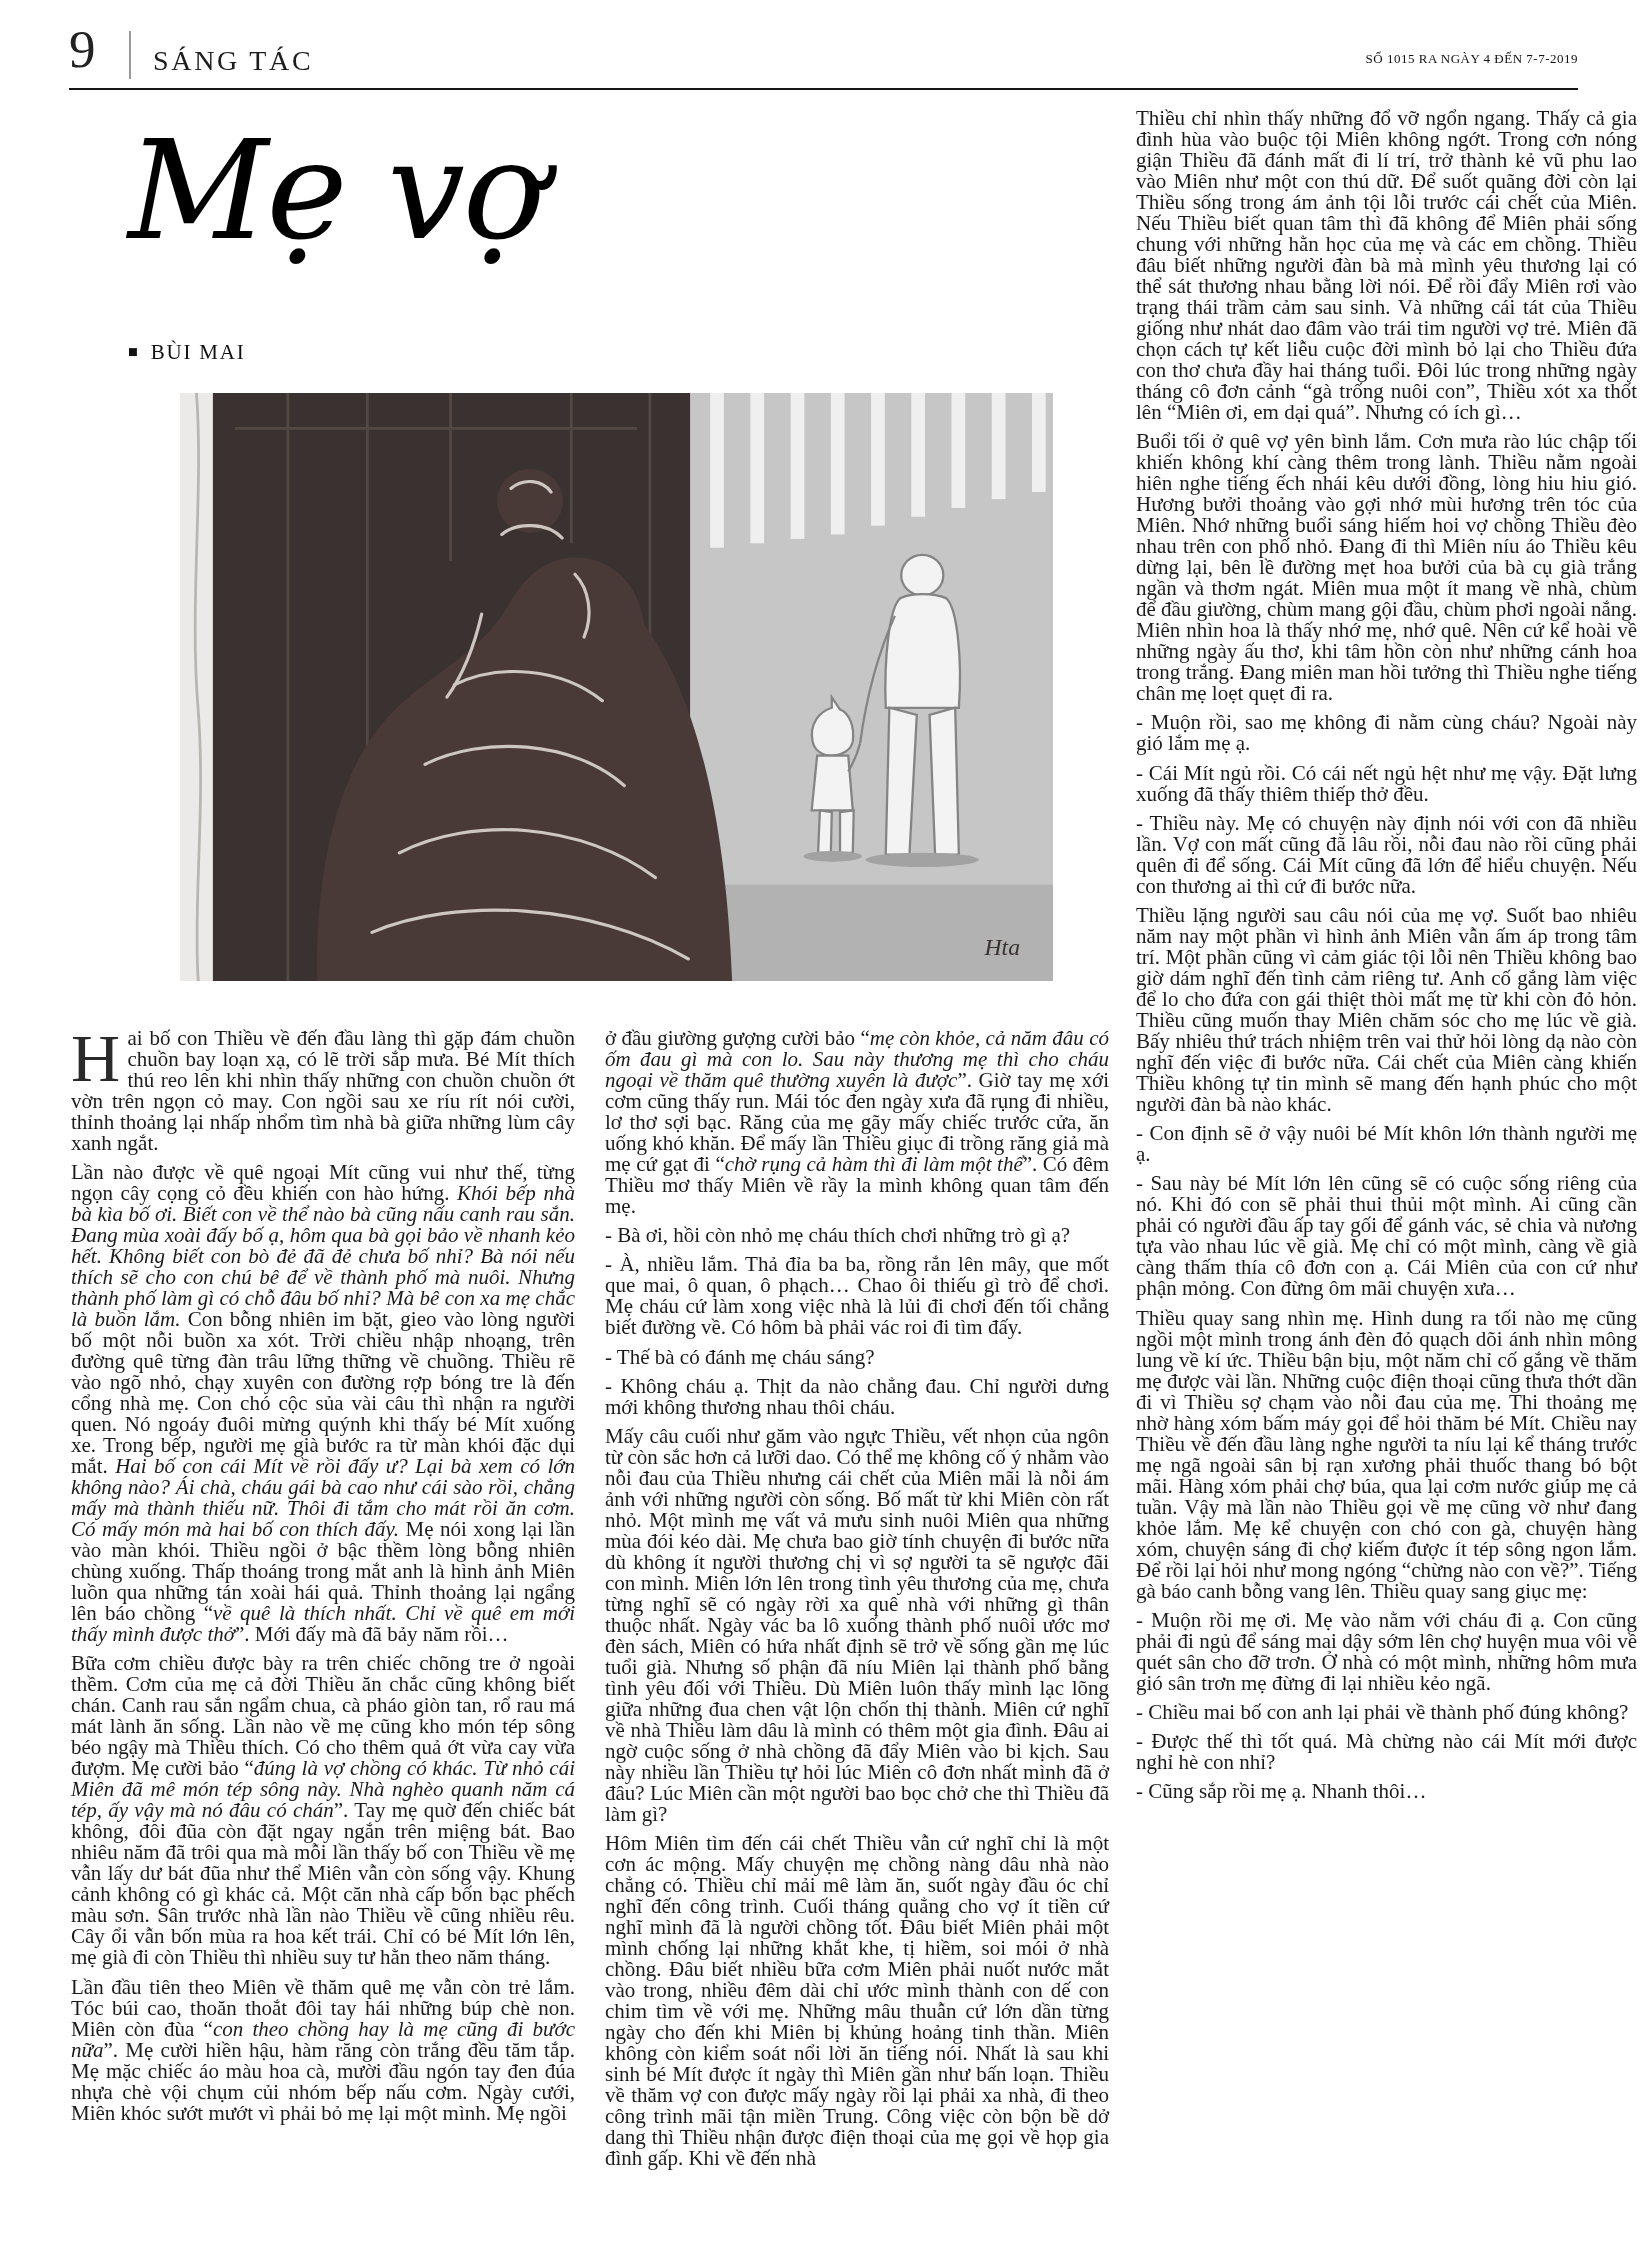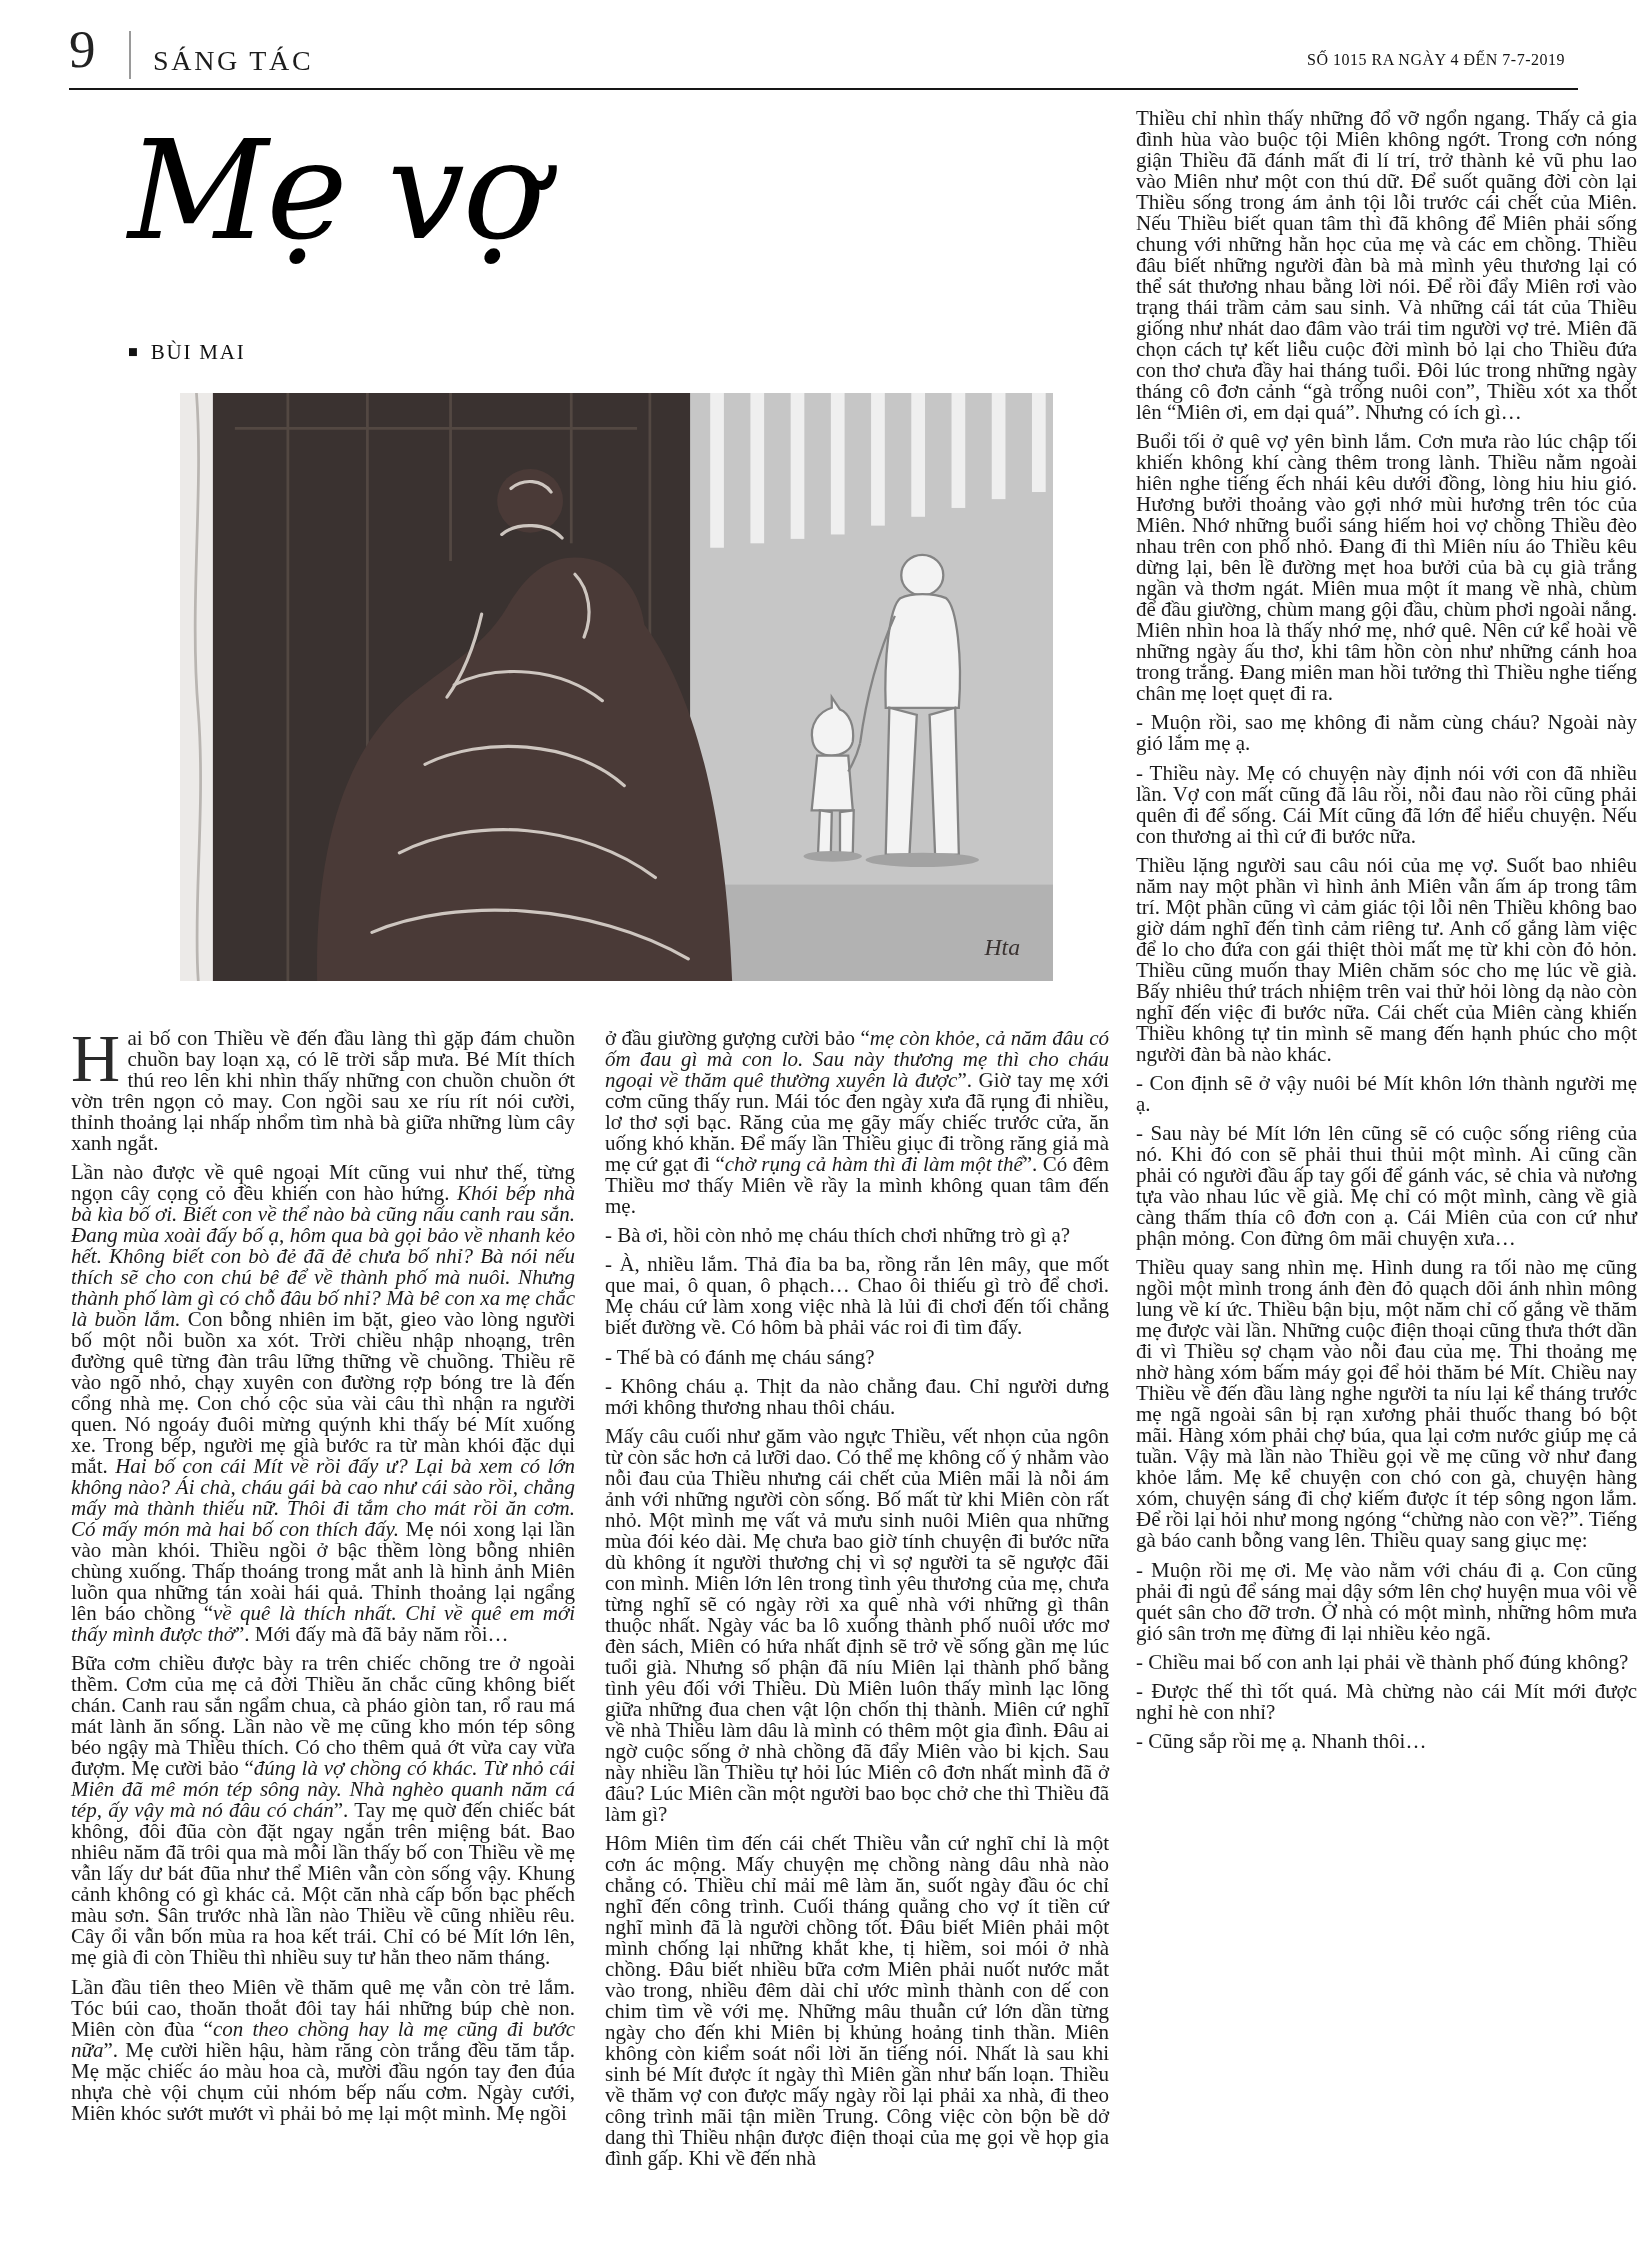--- a/index.html
+++ b/index.html
@@ -20,22 +20,22 @@
   }
   .header-divider {
     position: absolute; left: 60px; top: 5.5px;
     width: 1.8px; height: 48px; background: #9a9a9a;
   }
   .section-title {
     position: absolute; left: 84px; top: 19px;
     font-size: 28px; letter-spacing: 2.7px; color: #1d1d1d;
   }
   .issue-info {
-    position: absolute; right: 13px; top: 25.6px;
-    font-size: 16px; letter-spacing: 0.5px; color: #111;
+    position: absolute; right: 0; top: 25.6px;
+    font-size: 13px; letter-spacing: 0.5px; color: #111;
   }
   .header-rule {
     position: absolute; left: 69px; right: 69px; top: 88px;
     height: 1.8px; background: #161616;
   }
 
   
   .article-title {
     position: absolute; left: 128px; top: 88px; width: 640px;
     text-align: left;
@@ -176,20 +176,21 @@
     <p><span>- À, nhiều lắm. Thả đỉa ba ba, rồng rắn lên mây, que mốt que mai, ô quan, ô phạch… Chao ôi thiếu gì trò để chơi. Mẹ cháu cứ làm xong việc nhà là lủi đi chơi đến tối chẳng biết đường về. Có hôm bà phải vác roi đi tìm đấy.</span></p>
     <p><span>- Thế bà có đánh mẹ cháu sáng?</span></p>
     <p><span>- Không cháu ạ. Thịt da nào chẳng đau. Chỉ người dưng mới không thương nhau thôi cháu.</span></p>
     <p><span>Mấy câu cuối như găm vào ngực Thiều, vết nhọn của ngôn từ còn sắc hơn cả lưỡi dao. Có thể mẹ không cố ý nhằm vào nỗi đau của Thiều nhưng cái chết của Miên mãi là nỗi ám ảnh với những người còn sống. Bố mất từ khi Miên còn rất nhỏ. Một mình mẹ vất vả mưu sinh nuôi Miên qua những mùa đói kéo dài. Mẹ chưa bao giờ tính chuyện đi bước nữa dù không ít người thương chị vì sợ người ta sẽ ngược đãi con mình. Miên lớn lên trong tình yêu thương của mẹ, chưa từng nghĩ sẽ có ngày rời xa quê nhà với những gì thân thuộc nhất. Ngày vác ba lô xuống thành phố nuôi ước mơ đèn sách, Miên có hứa nhất định sẽ trở về sống gần mẹ lúc tuổi già. Nhưng số phận đã níu Miên lại thành phố bằng tình yêu đối với Thiều. Dù Miên luôn thấy mình lạc lõng giữa những đua chen vật lộn chốn thị thành. Miên cứ nghĩ về nhà Thiều làm dâu là mình có thêm một gia đình. Đâu ai ngờ cuộc sống ở nhà chồng đã đẩy Miên vào bi kịch. Sau này nhiều lần Thiều tự hỏi lúc Miên cô đơn nhất mình đã ở đâu? Lúc Miên cần một người bao bọc chở che thì Thiều đã làm gì?</span></p>
     <p><span>Hôm Miên tìm đến cái chết Thiều vẫn cứ nghĩ chỉ là một cơn ác mộng. Mấy chuyện mẹ chồng nàng dâu nhà nào chẳng có. Thiều chỉ mải mê làm ăn, suốt ngày đầu óc chỉ nghĩ đến công trình. Cuối tháng quẳng cho vợ ít tiền cứ nghĩ mình đã là người chồng tốt. Đâu biết Miên phải một mình chống lại những khắt khe, tị hiềm, soi mói ở nhà chồng. Đâu biết nhiều bữa cơm Miên phải nuốt nước mắt vào trong, nhiều đêm dài chỉ ước mình thành con dế con chim tìm về với mẹ. Những mâu thuẫn cứ lớn dần từng ngày cho đến khi Miên bị khủng hoảng tinh thần. Miên không còn kiểm soát nổi lời ăn tiếng nói. Nhất là sau khi sinh bé Mít được ít ngày thì Miên gần như bấn loạn. Thiều về thăm vợ con được mấy ngày rồi lại phải xa nhà, đi theo công trình mãi tận miền Trung. Công việc còn bộn bề dở dang thì Thiều nhận được điện thoại của mẹ gọi về họp gia đình gấp. Khi về đến nhà</span></p>
   </div>
 <div class="col col-right">
     <p><span>Thiều chỉ nhìn thấy những đổ vỡ ngổn ngang. Thấy cả gia đình hùa vào buộc tội Miên không ngớt. Trong cơn nóng giận Thiều đã đánh mất đi lí trí, trở thành kẻ vũ phu lao vào Miên như một con thú dữ. Để suốt quãng đời còn lại Thiều sống trong ám ảnh tội lỗi trước cái chết của Miên. Nếu Thiều biết quan tâm thì đã không để Miên phải sống chung với những hằn học của mẹ và các em chồng. Thiều đâu biết những người đàn bà mà mình yêu thương lại có thể sát thương nhau bằng lời nói. Để rồi đẩy Miên rơi vào trạng thái trầm cảm sau sinh. Và những cái tát của Thiều giống như nhát dao đâm vào trái tim người vợ trẻ. Miên đã chọn cách tự kết liễu cuộc đời mình bỏ lại cho Thiều đứa con thơ chưa đầy hai tháng tuổi. Đôi lúc trong những ngày tháng cô đơn cảnh “gà trống nuôi con”, Thiều xót xa thốt lên “Miên ơi, em dại quá”. Nhưng có ích gì…</span></p>
     <p><span>Buổi tối ở quê vợ yên bình lắm. Cơn mưa rào lúc chập tối khiến không khí càng thêm trong lành. Thiều nằm ngoài hiên nghe tiếng ếch nhái kêu dưới đồng, lòng hiu hiu gió. Hương bưởi thoảng vào gợi nhớ mùi hương trên tóc của Miên. Nhớ những buổi sáng hiếm hoi vợ chồng Thiều đèo nhau trên con phố nhỏ. Đang đi thì Miên níu áo Thiều kêu dừng lại, bên lề đường mẹt hoa bưởi của bà cụ già trắng ngần và thơm ngát. Miên mua một ít mang về nhà, chùm để đầu giường, chùm mang gội đầu, chùm phơi ngoài nắng. Miên nhìn hoa là thấy nhớ mẹ, nhớ quê. Nên cứ kể hoài về những ngày ấu thơ, khi tâm hồn còn như những cánh hoa trong trắng. Đang miên man hồi tưởng thì Thiều nghe tiếng chân mẹ loẹt quẹt đi ra.</span></p>
     <p><span>- Muộn rồi, sao mẹ không đi nằm cùng cháu? Ngoài này gió lắm mẹ ạ.</span></p>
+    <p><span>- Cái Mít ngủ rồi. Có cái nết ngủ hệt như mẹ vậy. Đặt lưng xuống đã thấy thiêm thiếp thở đều.</span></p>
     <p><span>- Thiều này. Mẹ có chuyện này định nói với con đã nhiều lần. Vợ con mất cũng đã lâu rồi, nỗi đau nào rồi cũng phải quên đi để sống. Cái Mít cũng đã lớn để hiểu chuyện. Nếu con thương ai thì cứ đi bước nữa.</span></p>
     <p><span>Thiều lặng người sau câu nói của mẹ vợ. Suốt bao nhiêu năm nay một phần vì hình ảnh Miên vẫn ấm áp trong tâm trí. Một phần cũng vì cảm giác tội lỗi nên Thiều không bao giờ dám nghĩ đến tình cảm riêng tư. Anh cố gắng làm việc để lo cho đứa con gái thiệt thòi mất mẹ từ khi còn đỏ hỏn. Thiều cũng muốn thay Miên chăm sóc cho mẹ lúc về già. Bấy nhiêu thứ trách nhiệm trên vai thử hỏi lòng dạ nào còn nghĩ đến việc đi bước nữa. Cái chết của Miên càng khiến Thiều không tự tin mình sẽ mang đến hạnh phúc cho một người đàn bà nào khác.</span></p>
     <p><span>- Con định sẽ ở vậy nuôi bé Mít khôn lớn thành người mẹ ạ.</span></p>
     <p><span>- Sau này bé Mít lớn lên cũng sẽ có cuộc sống riêng của nó. Khi đó con sẽ phải thui thủi một mình. Ai cũng cần phải có người đầu ấp tay gối để gánh vác, sẻ chia và nương tựa vào nhau lúc về già. Mẹ chỉ có một mình, càng về già càng thấm thía cô đơn con ạ. Cái Miên của con cứ như phận mỏng. Con đừng ôm mãi chuyện xưa…</span></p>
     <p><span>Thiều quay sang nhìn mẹ. Hình dung ra tối nào mẹ cũng ngồi một mình trong ánh đèn đỏ quạch dõi ánh nhìn mông lung về kí ức. Thiều bận bịu, một năm chỉ cố gắng về thăm mẹ được vài lần. Những cuộc điện thoại cũng thưa thớt dần đi vì Thiều sợ chạm vào nỗi đau của mẹ. Thi thoảng mẹ nhờ hàng xóm bấm máy gọi để hỏi thăm bé Mít. Chiều nay Thiều về đến đầu làng nghe người ta níu lại kể tháng trước mẹ ngã ngoài sân bị rạn xương phải thuốc thang bó bột mãi. Hàng xóm phải chợ búa, qua lại cơm nước giúp mẹ cả tuần. Vậy mà lần nào Thiều gọi về mẹ cũng vờ như đang khỏe lắm. Mẹ kể chuyện con chó con gà, chuyện hàng xóm, chuyện sáng đi chợ kiếm được ít tép sông ngon lắm. Để rồi lại hỏi như mong ngóng “chừng nào con về?”. Tiếng gà báo canh bỗng vang lên. Thiều quay sang giục mẹ:</span></p>
     <p><span>- Muộn rồi mẹ ơi. Mẹ vào nằm với cháu đi ạ. Con cũng phải đi ngủ để sáng mai dậy sớm lên chợ huyện mua vôi về quét sân cho đỡ trơn. Ở nhà có một mình, những hôm mưa gió sân trơn mẹ đừng đi lại nhiều kẻo ngã.</span></p>
     <p><span>- Chiều mai bố con anh lại phải về thành phố đúng không?</span></p>
     <p><span>- Được thế thì tốt quá. Mà chừng nào cái Mít mới được nghỉ hè con nhỉ?</span></p>
     <p><span>- Cũng sắp rồi mẹ ạ. Nhanh thôi…</span></p>
   </div>

